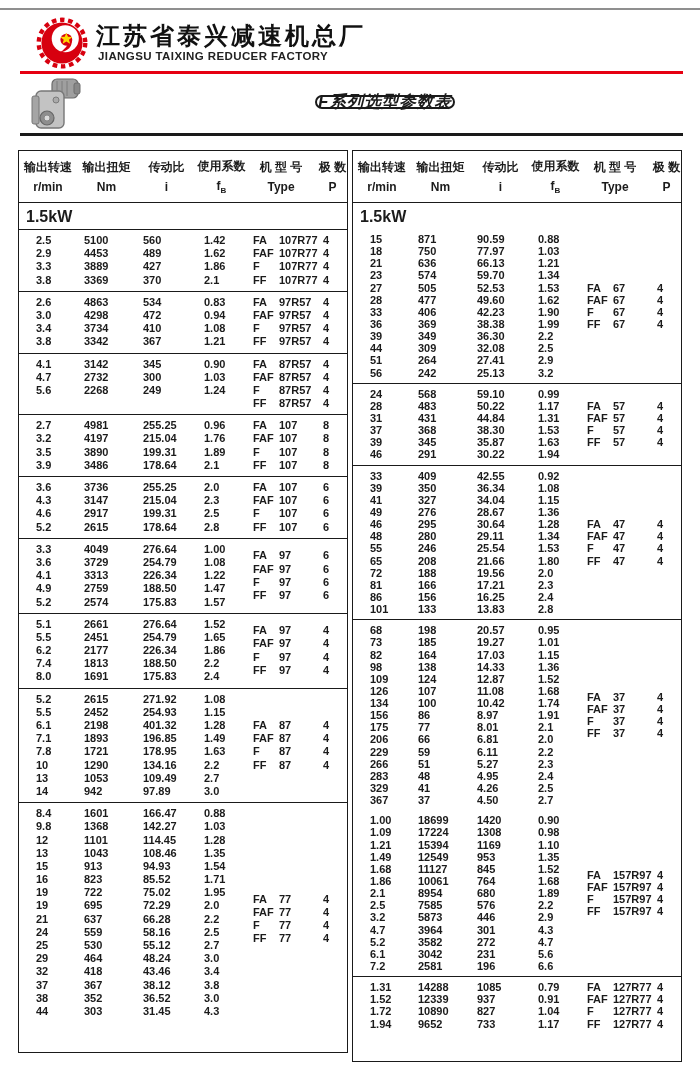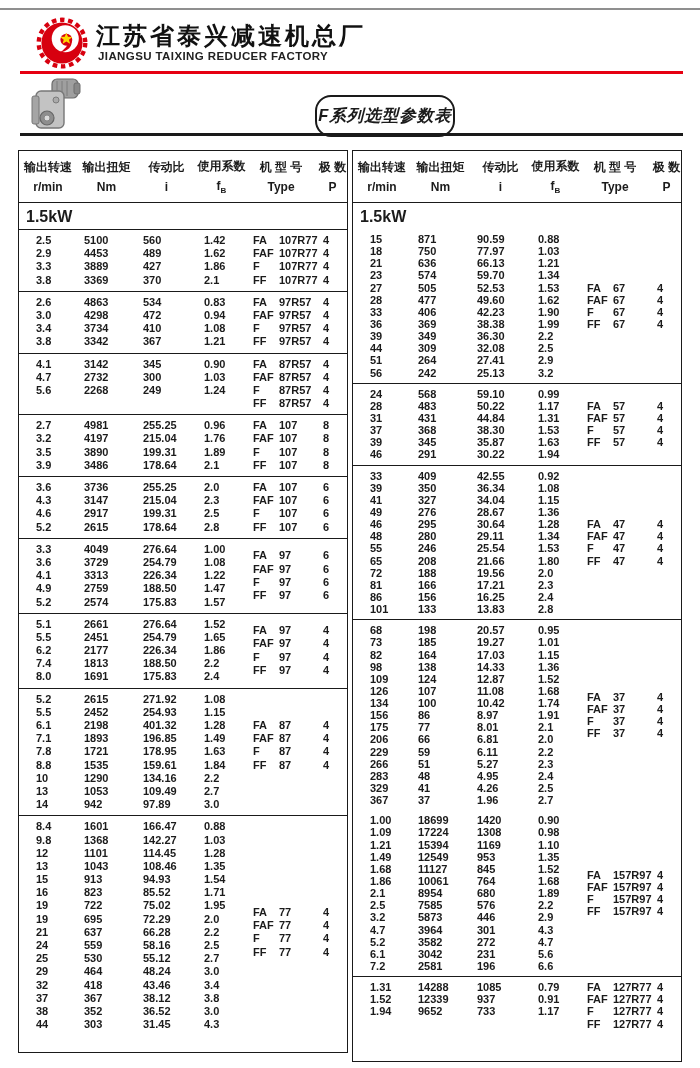--- a/index.html
+++ b/index.html
@@ -8,21 +8,21 @@
 
   .page-topline { position:absolute; top:8px; left:0; width:700px; height:2px; background:#8f8f8f; }
 
   
   .logo { position:absolute; left:36px; top:17px; width:52px; height:52px; }
   .company-cn { position:absolute; left:96px; top:20px; font-size:24px; font-weight:bold; letter-spacing:3px; color:#111; }
   .company-en { position:absolute; left:98px; top:50px; font-size:11.5px; font-weight:bold; letter-spacing:0.4px; color:#222; }
   .red-divider { position:absolute; left:20px; top:71px; width:663px; height:3.4px; background:#e60012; }
   .black-divider { position:absolute; left:20px; top:133px; width:663px; height:2.6px; background:#1a1a1a; }
   .product-photo { position:absolute; left:30px; top:76px; width:54px; height:56px; }
-  .series-badge { position:absolute; left:315px; top:95px; width:140px; height:42px; border:2.2px solid #1a1a1a; border-radius:16px;
+  .series-badge { position:absolute; left:315px; top:95px; width:140px; height:14px; border:2.2px solid #1a1a1a; border-radius:16px;
                   display:flex; align-items:center; justify-content:center; font-size:16.5px; font-weight:bold; font-style:italic; letter-spacing:1px; }
 
   
   .tbox { position:absolute; top:150px; width:330px; border:1.8px solid #1a1a1a; background:#fff;
           font-size:11px; font-weight:bold; color:#1b1b1b; overflow:hidden; }
   #left-table  { left:18px;  height:903px; --rh:13.2px;  }
   #right-table { left:352px; height:912px; --rh:12.15px; }
 
   .thead { display:grid; grid-template-columns:58px 59px 61px 49px 70px 33px; height:52px;
            border-bottom:1.7px solid #1a1a1a; align-items:center; text-align:center; }
@@ -452,26 +452,20 @@
         <div class="c c2">196.85</div>
         <div class="c c3">1.49</div>
       </div>
       <div class="row">
         <div class="c c0">7.8</div>
         <div class="c c1">1721</div>
         <div class="c c2">178.95</div>
         <div class="c c3">1.63</div>
       </div>
       <div class="row">
-        <div class="c c0">8.8</div>
-        <div class="c c1">1535</div>
-        <div class="c c2">159.61</div>
-        <div class="c c3">1.84</div>
-      </div>
-      <div class="row">
         <div class="c c0">10</div>
         <div class="c c1">1290</div>
         <div class="c c2">134.16</div>
         <div class="c c3">2.2</div>
       </div>
       <div class="row">
         <div class="c c0">13</div>
         <div class="c c1">1053</div>
         <div class="c c2">109.49</div>
         <div class="c c3">2.7</div>
@@ -967,21 +961,21 @@
       </div>
       <div class="row">
         <div class="c c0">329</div>
         <div class="c c1">41</div>
         <div class="c c2">4.26</div>
         <div class="c c3">2.5</div>
       </div>
       <div class="row">
         <div class="c c0">367</div>
         <div class="c c1">37</div>
-        <div class="c c2">1.96</div>
+        <div class="c c2">4.50</div>
         <div class="c c3">2.7</div>
       </div>
       <div class="types" style="top: calc(4px + 5.5 * var(--rh));">
         <div class="trow">
           <div class="tmodel"><span class="tprefix">FA</span><span>37</span></div>
           <div class="tp">4</div>
         </div>
         <div class="trow">
           <div class="tmodel"><span class="tprefix">FAF</span><span>37</span></div>
           <div class="tp">4</div>
@@ -1101,20 +1095,26 @@
         <div class="c c2">1085</div>
         <div class="c c3">0.79</div>
       </div>
       <div class="row">
         <div class="c c0">1.52</div>
         <div class="c c1">12339</div>
         <div class="c c2">937</div>
         <div class="c c3">0.91</div>
       </div>
       <div class="row">
+        <div class="c c0">1.72</div>
+        <div class="c c1">10890</div>
+        <div class="c c2">827</div>
+        <div class="c c3">1.04</div>
+      </div>
+      <div class="row">
         <div class="c c0">1.94</div>
         <div class="c c1">9652</div>
         <div class="c c2">733</div>
         <div class="c c3">1.17</div>
       </div>
       <div class="types" style="top: calc(4px + 0 * var(--rh));">
         <div class="trow">
           <div class="tmodel"><span class="tprefix">FA</span><span>127R77</span></div>
           <div class="tp">4</div>
         </div>

